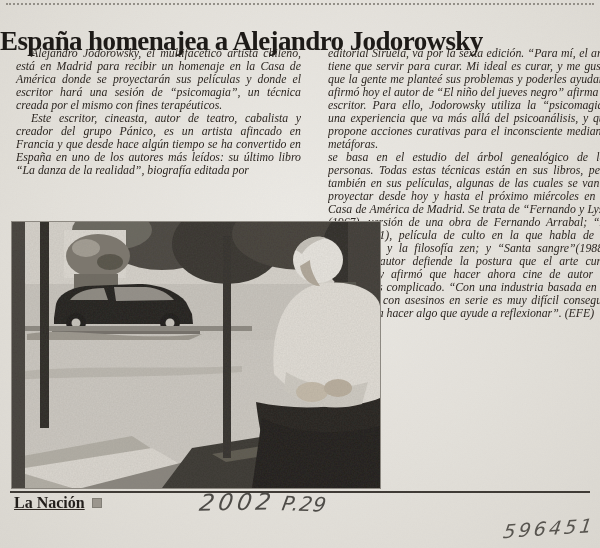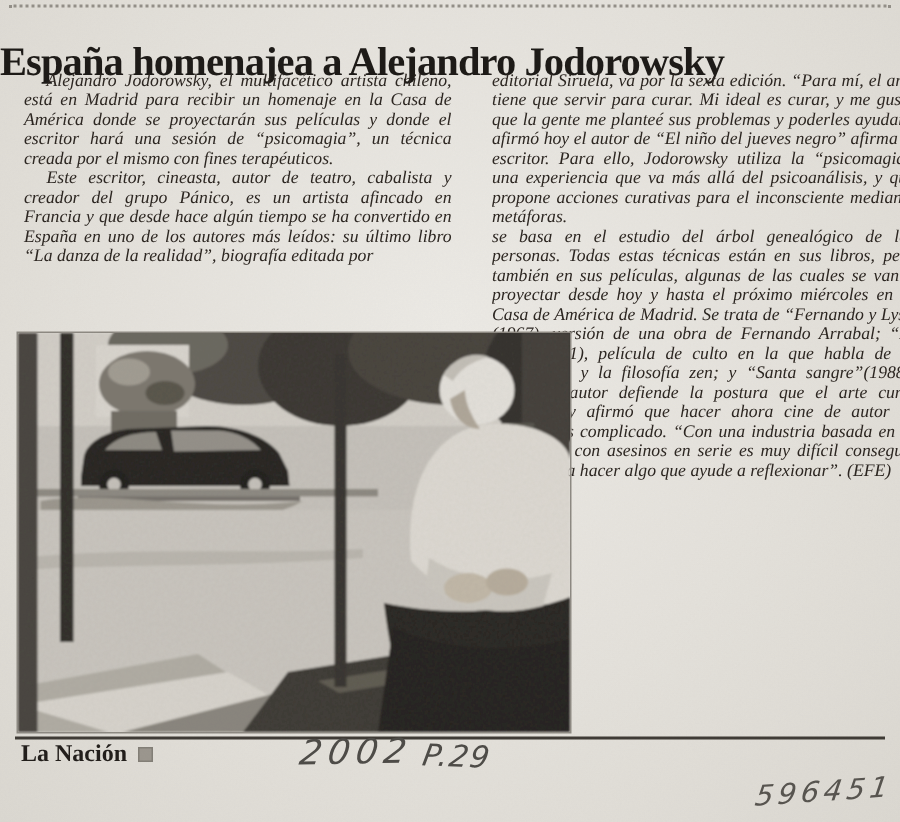--- a/index.html
+++ b/index.html
@@ -29,21 +29,21 @@
   .photo-frame{
     position:absolute; left:12px; top:222px; width:368px; height:266px;
     outline:1px solid #8d8982;
   }
   .photo-frame svg{ display:block; }
   .footer-rule{
     position:absolute; left:10px; right:10px; top:491px; height:2px;
     background:#3e3a35;
   }
   .footer-row{
-    position:absolute; left:14px; top:494px; display:flex; align-items:baseline; gap:7px;
+    position:absolute; left:14px; top:494px; display:flex; align-items:baseline; gap:7px;text-decoration:underline;
   }
   .paper-name{ font-weight:bold; font-size:16px; color:#211d1a; }
   .section-square{
     width:10px; height:10px; background:#9b968e; align-self:center;
     box-shadow:inset 0 0 0 1px #827e76;
   }
   .date-printed{ font-weight:bold; font-size:12.5px; color:#35302b; }
   .handwriting{
     position:absolute; font-family:"DejaVu Sans", sans-serif; font-style:italic;
     color:#4d4b47; white-space:nowrap;

